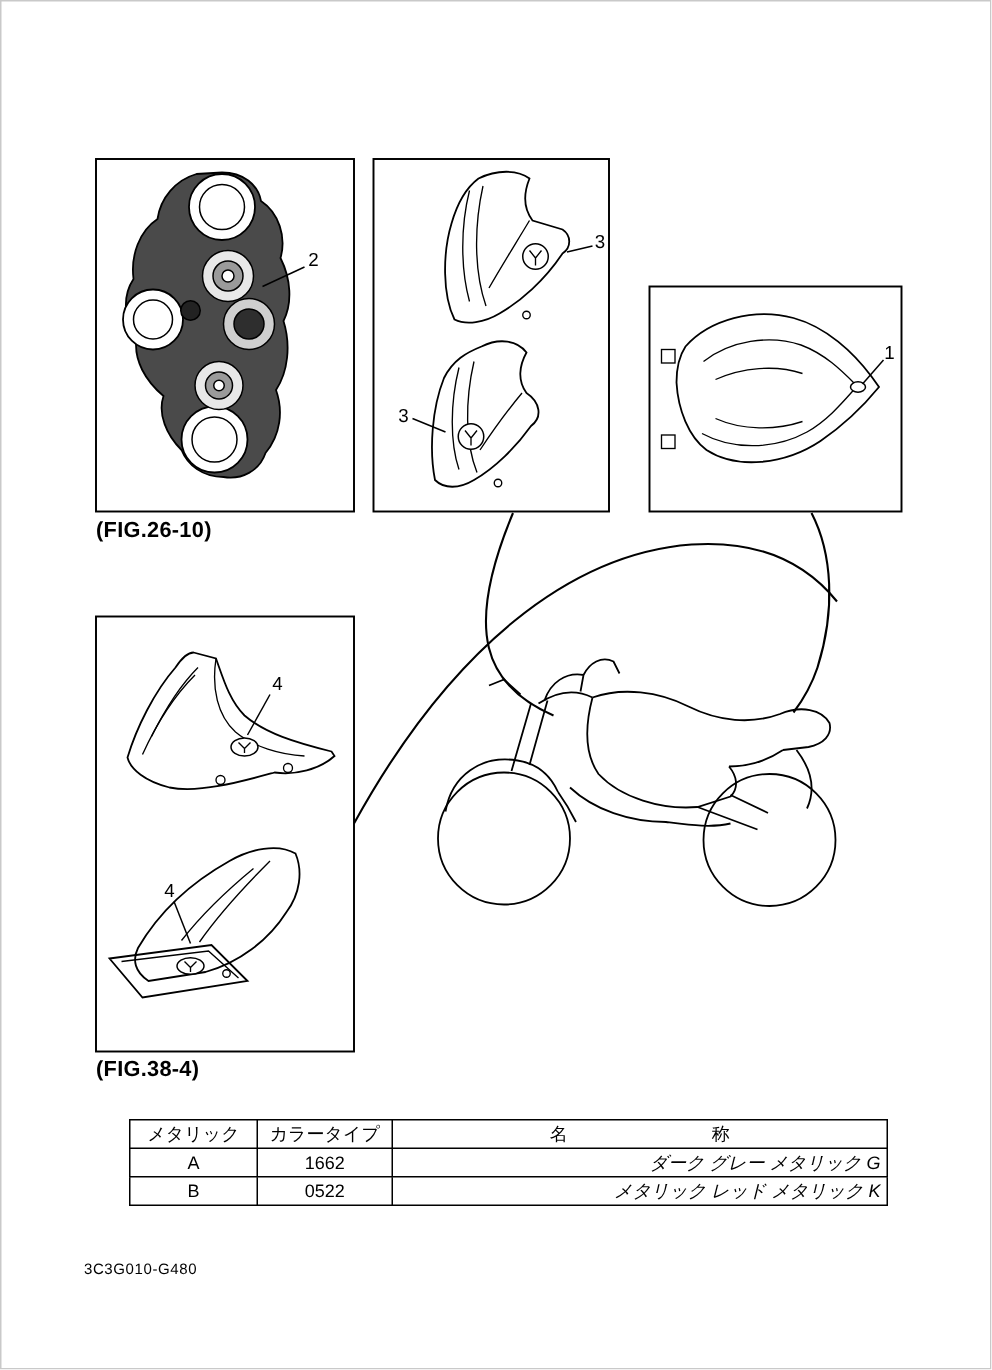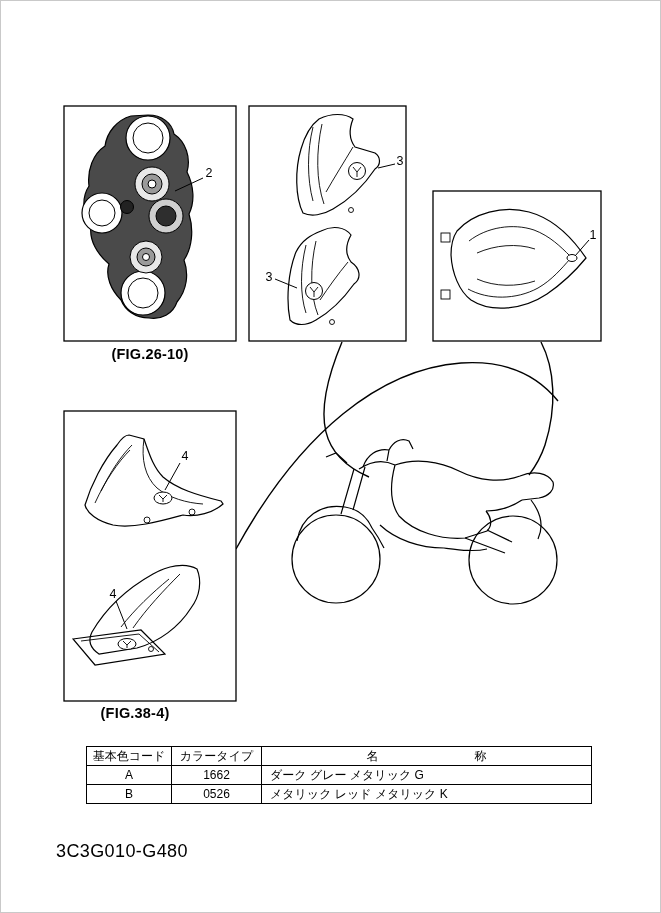--- a/index.html
+++ b/index.html
@@ -4,37 +4,37 @@
 <style>
   * { box-sizing: border-box; }
   html,body { margin:0; padding:0; background:#fff; }
   body { font-family:"Liberation Sans", sans-serif; color:#000; }
   .page {
     position:relative; width:661px; height:913px; background:#fff;
     border:1px solid #c9c9c9; overflow:hidden;
   }
   .overlay { position:absolute; left:0; top:0; }
   .fig-label {
-    position:absolute; text-align:center; font-weight:bold;
+    position:absolute; font-weight:bold;
     font-size:14.5px; letter-spacing:0.2px;
   }
   #fig-label-1 { left:63px; top:345px; width:172px; }
-  #fig-label-2 { left:48px; top:704px; width:172px; }
+  #fig-label-2 { left:63px; top:704px; width:172px; }
   table.color-table {
     position:absolute; left:85px; top:745px;
     border-collapse:collapse; table-layout:fixed; font-size:12px;
   }
   .color-table th, .color-table td {
     border:1px solid #000; height:19px; padding:0 4px;
     text-align:center; font-weight:normal; white-space:nowrap; overflow:hidden;
   }
-  .color-table td.name-cell { text-align:left; padding-left:8px; }
+  .color-table td.name-cell { text-align:right; padding-left:8px;font-style:italic; }
   .doc-code {
     position:absolute; left:55px; top:840px;
-    font-size:18px; letter-spacing:0.4px;
+    font-size:10px; letter-spacing:0.4px;
   }
   svg text.callout { font-size:12.5px; fill:#000; font-family:"Liberation Sans", sans-serif; }
   .ln { fill:none; stroke:#000; stroke-width:1.2; }
   .thin { fill:none; stroke:#000; stroke-width:0.9; }
 </style>
 </head>
 <body>
 
 <div class="page">
 
@@ -168,34 +168,34 @@
   <div class="fig-label" id="fig-label-2">(FIG.38-4)</div>
 
   <table class="color-table">
     <colgroup>
       <col style="width:85px">
       <col style="width:90px">
       <col style="width:330px">
     </colgroup>
     <thead>
       <tr>
-        <th>基本色コード</th>
+        <th>メタリック</th>
         <th>カラータイプ</th>
         <th>名　　　　　　　　称</th>
       </tr>
     </thead>
     <tbody>
       <tr>
         <td>A</td>
         <td>1662</td>
         <td class="name-cell">ダーク グレー メタリック G</td>
       </tr>
       <tr>
         <td>B</td>
-        <td>0526</td>
+        <td>0522</td>
         <td class="name-cell">メタリック レッド メタリック K</td>
       </tr>
     </tbody>
   </table>
 
   <div class="doc-code">3C3G010-G480</div>
 
 </div>
 
 </body></html>

